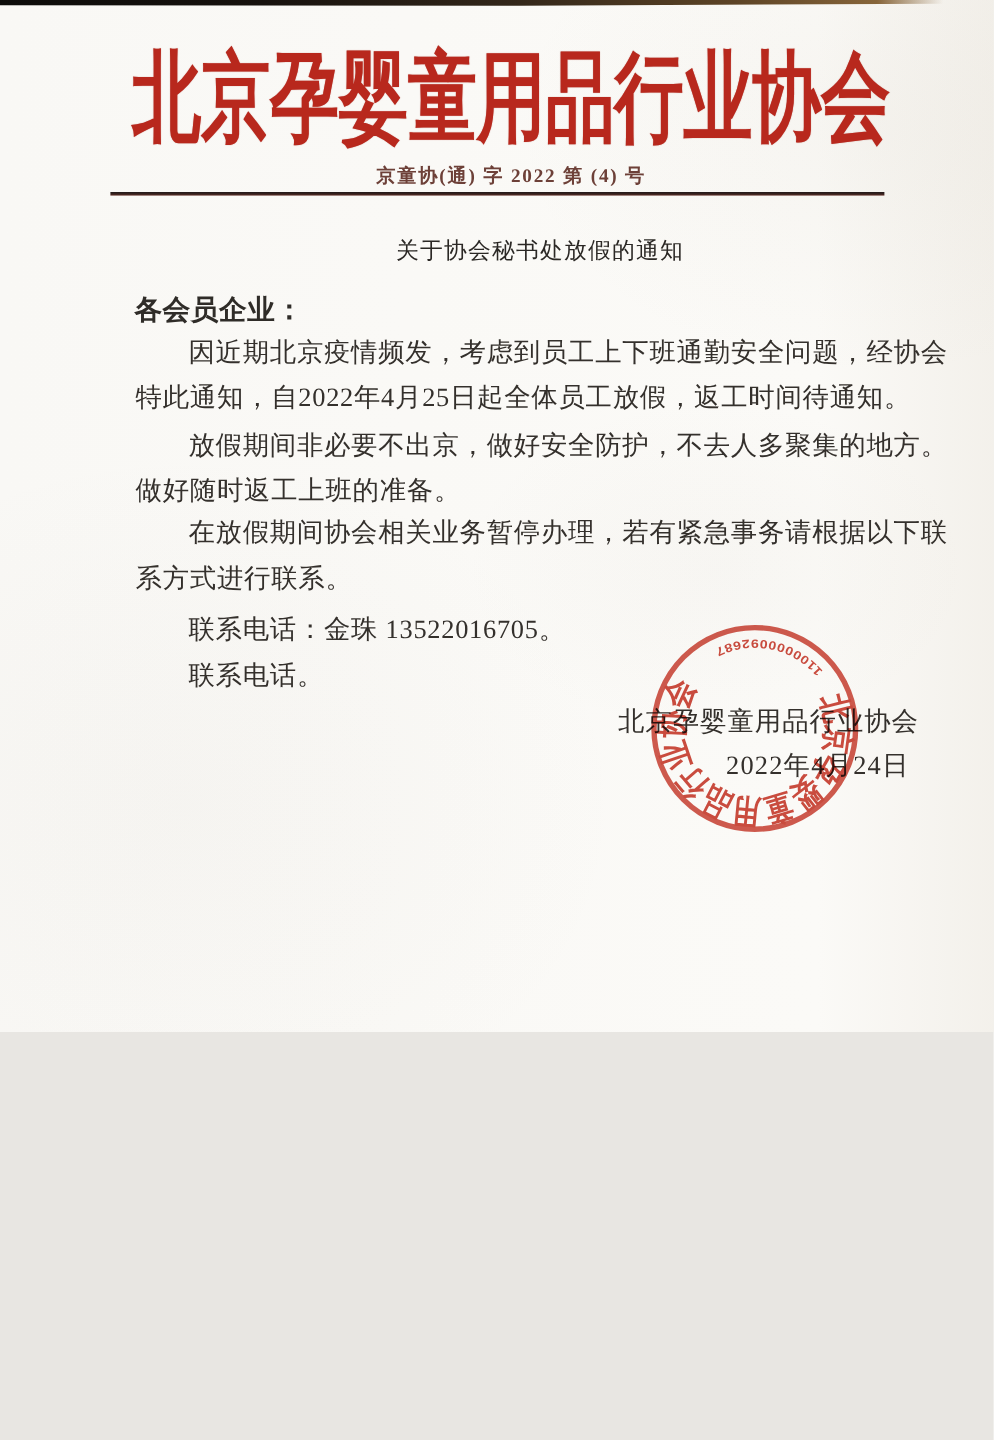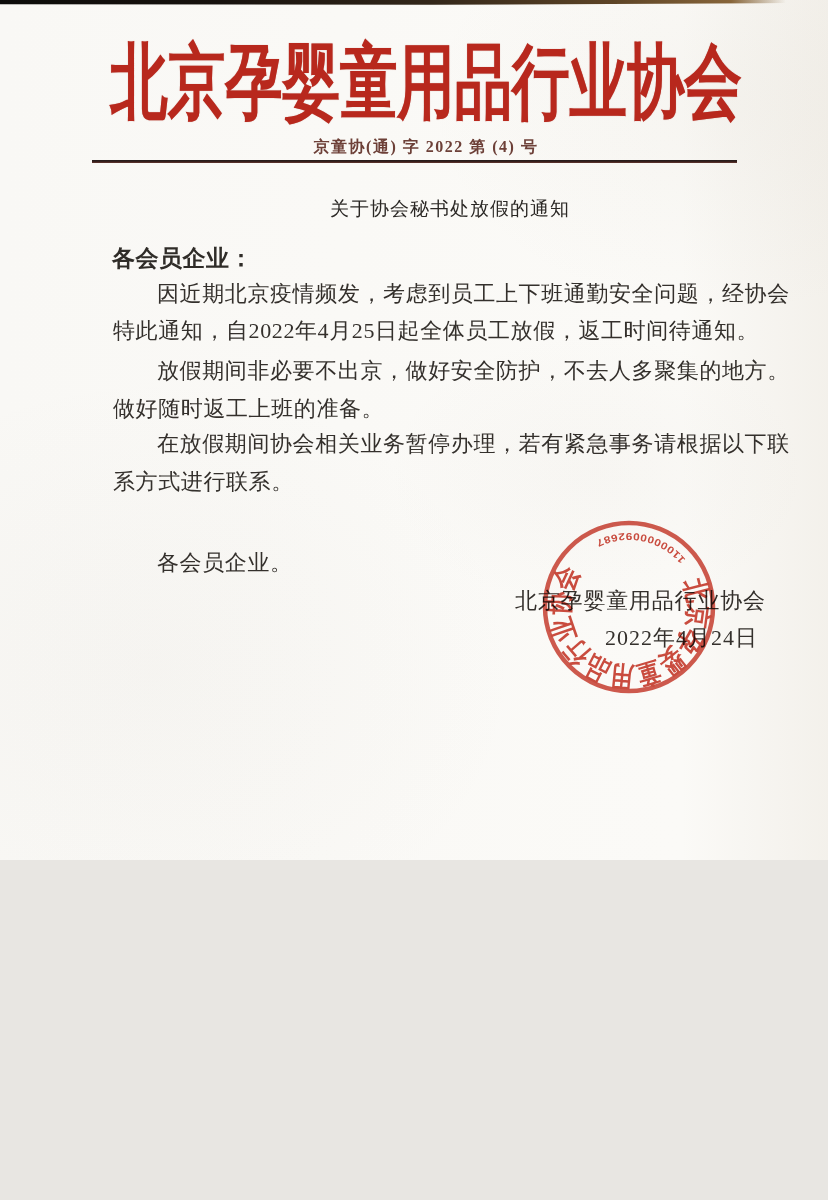--- a/index.html
+++ b/index.html
@@ -91,21 +91,22 @@
   <div class="notice-title">关于协会秘书处放假的通知</div>
 
   <div class="salutation">各会员企业：</div>
 
   <div class="bline l1 indent">因近期北京疫情频发，考虑到员工上下班通勤安全问题，经协会</div>
   <div class="bline l2">特此通知，自2022年4月25日起全体员工放假，返工时间待通知。</div>
   <div class="bline l4">做好随时返工上班的准备。</div>
   <div class="bline l3 indent">放假期间非必要不出京，做好安全防护，不去人多聚集的地方。</div>
   <div class="bline l5 indent">在放假期间协会相关业务暂停办理，若有紧急事务请根据以下联</div>
   <div class="bline l6">系方式进行联系。</div>
-  <div class="bline l8 indent">各会员企业。</div>
+  <div class="bline l7 indent">联系电话：金珠 13522016705。</div>
+  <div class="bline l8 indent">联系电话。</div>
 
   <div class="sig-org">北京孕婴童用品行业协会</div>
 
   <div class="sig-date">2022年4月24日</div>
 
   <svg class="seal" viewBox="0 0 220 220" xmlns="http://www.w3.org/2000/svg">
     <g stroke="none" fill="none">
       <circle cx="110" cy="110" r="84" stroke="#c8392b" stroke-width="4.5" opacity="0.92"></circle>
       <g transform="rotate(190 110 110)" fill="#c8392b">
         <path id="sealTextArc" d="M 60.9 144.4 A 60 60 0 1 1 159.1 144.4" fill="none"></path>

